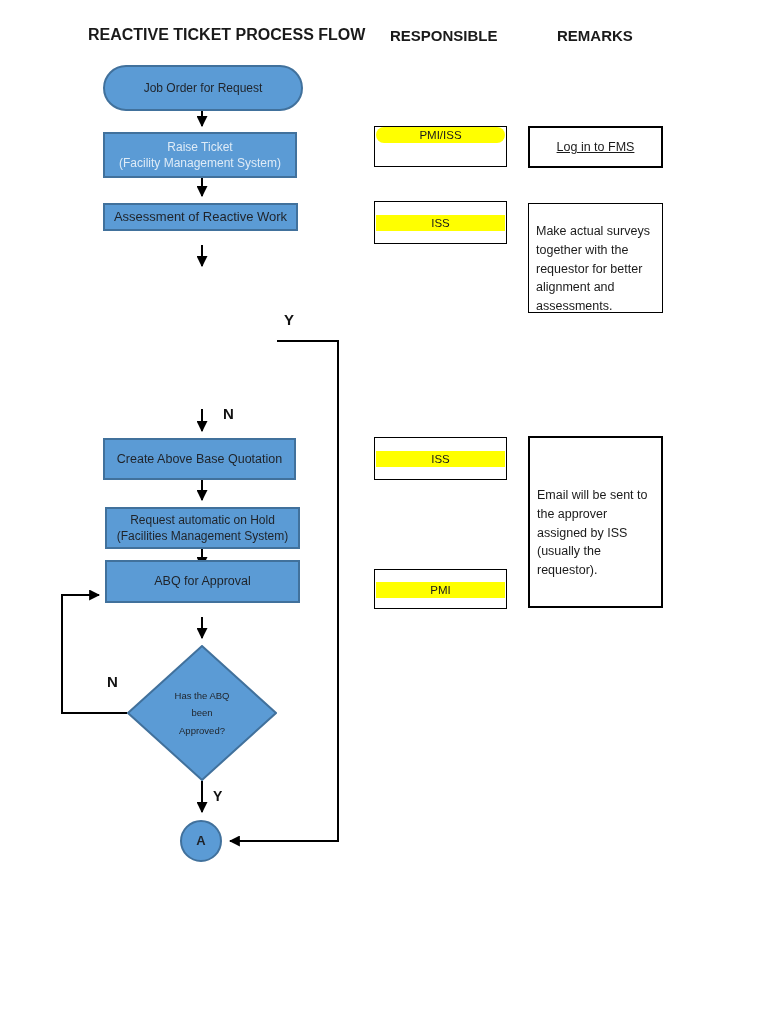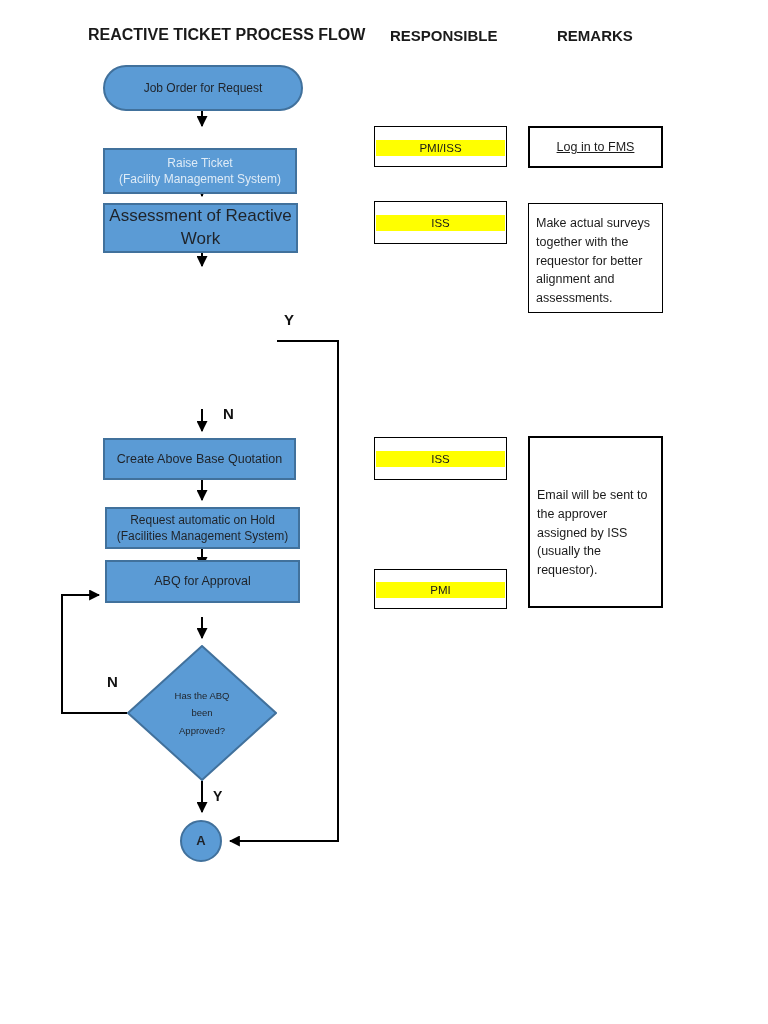--- a/index.html
+++ b/index.html
@@ -8,22 +8,22 @@
 
   .hdr{position:absolute;font-weight:bold;color:#1a1a1a;white-space:nowrap;}
   .hdr-title{left:88px;top:26px;font-size:16px;}
   .hdr-resp{left:390px;top:27px;font-size:15px;}
   .hdr-rem{left:557px;top:27px;font-size:15px;}
 
   .shape{position:absolute;display:flex;align-items:center;justify-content:center;
          text-align:center;box-sizing:border-box;background:#5B9BD5;border:2px solid #41719C;
          color:#1f2329;font-size:12px;line-height:1.35;}
   .ellipse{left:103px;top:65px;width:200px;height:46px;border-radius:23px;}
-  .box-raise{left:103px;top:132px;width:194px;height:46px;color:#DEEBF7;flex-direction:column;margin-top:16px;}
-  .box-assess{left:103px;top:203px;width:195px;height:50px;font-size:17px;text-align:center;}
+  .box-raise{left:103px;top:132px;width:194px;height:46px;color:#DEEBF7;flex-direction:column;}
+  .box-assess{left:103px;top:203px;width:195px;height:28px;font-size:13px;text-align:center;}
   .box-create{left:103px;top:438px;width:193px;height:42px;font-size:12.5px;}
   .box-request{left:105px;top:507px;width:195px;height:42px;flex-direction:column;}
   .box-abq{left:105px;top:560px;width:195px;height:43px;font-size:12.5px;}
   .line2{display:block;}
 
   .diamond{position:absolute;width:150px;height:136px;background:transparent;border:none;}
   .diamond svg{position:absolute;left:0;top:0;}
   .diamond .dtext{position:absolute;left:0;top:0;width:100%;height:100%;display:flex;
                   flex-direction:column;align-items:center;justify-content:center;
                   color:#1f2329;text-align:center;}
@@ -39,29 +39,29 @@
   .lbl-y2{left:213px;top:788px;font-size:14px;}
 
   .circle-a{left:180px;top:820px;width:42px;height:42px;border-radius:50%;
             font-size:13px;font-weight:bold;}
 
   .resp-box{position:absolute;left:374px;width:133px;box-sizing:border-box;
             border:1.5px solid #000;background:#fff;}
   .resp-band{position:absolute;left:1px;right:1px;height:16px;background:#FFFF00;
              display:flex;align-items:center;justify-content:center;
              font-size:11.5px;color:#1a1a1a;}
-  .resp1{top:126px;height:41px;} .resp1 .resp-band{top:13px;}
+  .resp1{top:126px;height:41px;} .resp1 .resp-band{top:0;border-radius:8px;}
   .resp2{top:201px;height:43px;} .resp2 .resp-band{top:13px;}
   .resp3{top:437px;height:43px;} .resp3 .resp-band{top:13px;}
   .resp4{top:569px;height:40px;} .resp4 .resp-band{top:12px;}
 
   .rem-box{position:absolute;left:528px;width:135px;box-sizing:border-box;
            border:2px solid #000;background:#fff;color:#1a1a1a;font-size:12.5px;}
   .rem1{top:126px;height:42px;display:flex;align-items:center;justify-content:center;text-decoration:underline;}
-  .rem2{top:203px;height:110px;border-width:1.5px;padding:10px 5px 0 7px;line-height:1.5;}
+  .rem2{top:203px;height:110px;border-width:1.5px;padding:18px 5px 0 7px;line-height:1.5;}
   .rem3{top:436px;height:172px;padding:48px 2px 0 7px;line-height:1.5;}
 
   .connector-layer{position:absolute;left:0;top:0;pointer-events:none;}
 </style>
 </head>
 <body>
 
 <div class="page">
 
   <svg class="connector-layer" width="768" height="1024" viewBox="0 0 768 1024">

